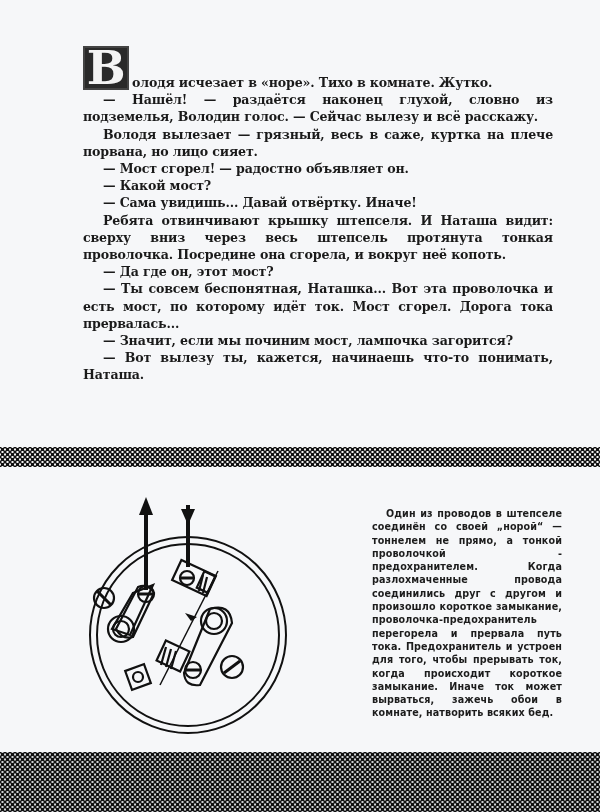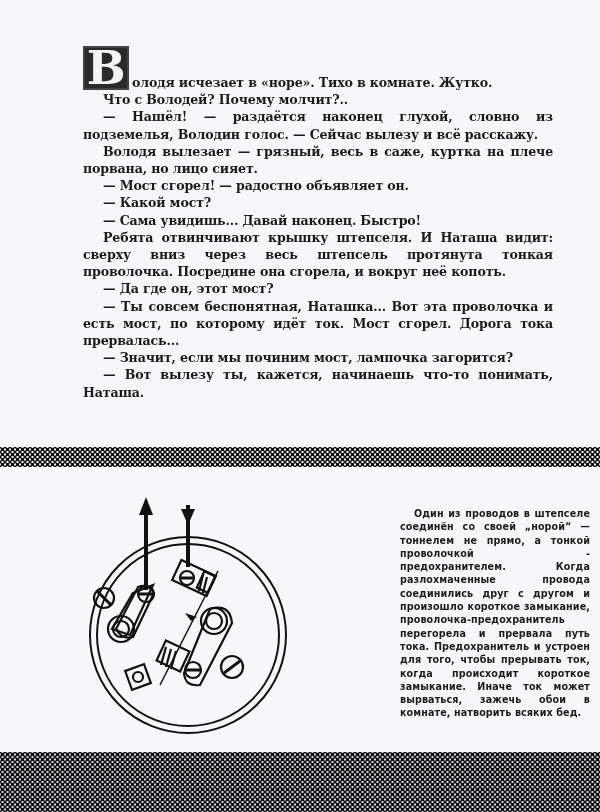--- a/index.html
+++ b/index.html
@@ -42,40 +42,39 @@
   .band.bottom { top: 752px; height: 60px; background-color: #cfd2d6; }
 
   
   .diagram { position: absolute; left: 60px; top: 495px; width: 260px; height: 240px; }
 
   
   .caption {
     position: absolute; left: 372px; top: 507px; width: 190px;
     font-family: "DejaVu Sans", "Liberation Sans", sans-serif;
     font-size: 9.6px; line-height: 13.3px; font-weight: bold;
-    letter-spacing: 0.1px; color: #1c1c1c; margin-left: 28px;
+    letter-spacing: 0.1px; color: #1c1c1c;
   }
   .caption p { margin: 0; text-align: justify; text-indent: 14px; }
 </style>
 </head>
 <body>
 
 <div class="page">
 
   <div class="story">
     <p class="first">
       <span class="dropcap">В</span>
       <span class="firstline">олодя исчезает в «норе». Тихо в комнате. Жутко.</span>
     </p>
-    <p>Что с Володей? Почему молчит?..</p>
     <p>— Нашёл! — раздаётся наконец глухой, словно из подземелья, Володин голос. — Сейчас вылезу и всё расскажу.</p>
     <p>Володя вылезает — грязный, весь в саже, куртка на плече порвана, но лицо сияет.</p>
     <p>— Мост сгорел! — радостно объявляет он.</p>
     <p>— Какой мост?</p>
-    <p>— Сама увидишь... Давай наконец. Быстро!</p>
+    <p>— Сама увидишь... Давай отвёртку. Иначе!</p>
     <p>Ребята отвинчивают крышку штепселя. И Наташа видит: сверху вниз через весь штепсель протянута тонкая проволочка. Посредине она сгорела, и вокруг неё копоть.</p>
     <p>— Да где он, этот мост?</p>
     <p>— Ты совсем беспонятная, Наташка... Вот эта проволочка и есть мост, по которому идёт ток. Мост сгорел. Дорога тока прервалась...</p>
     <p>— Значит, если мы починим мост, лампочка загорится?</p>
     <p>— Вот вылезу ты, кажется, начинаешь что-то понимать, Наташа.</p>
   </div>
 
   <div class="band top"></div>
 
   <svg class="diagram" viewBox="0 0 260 240">

